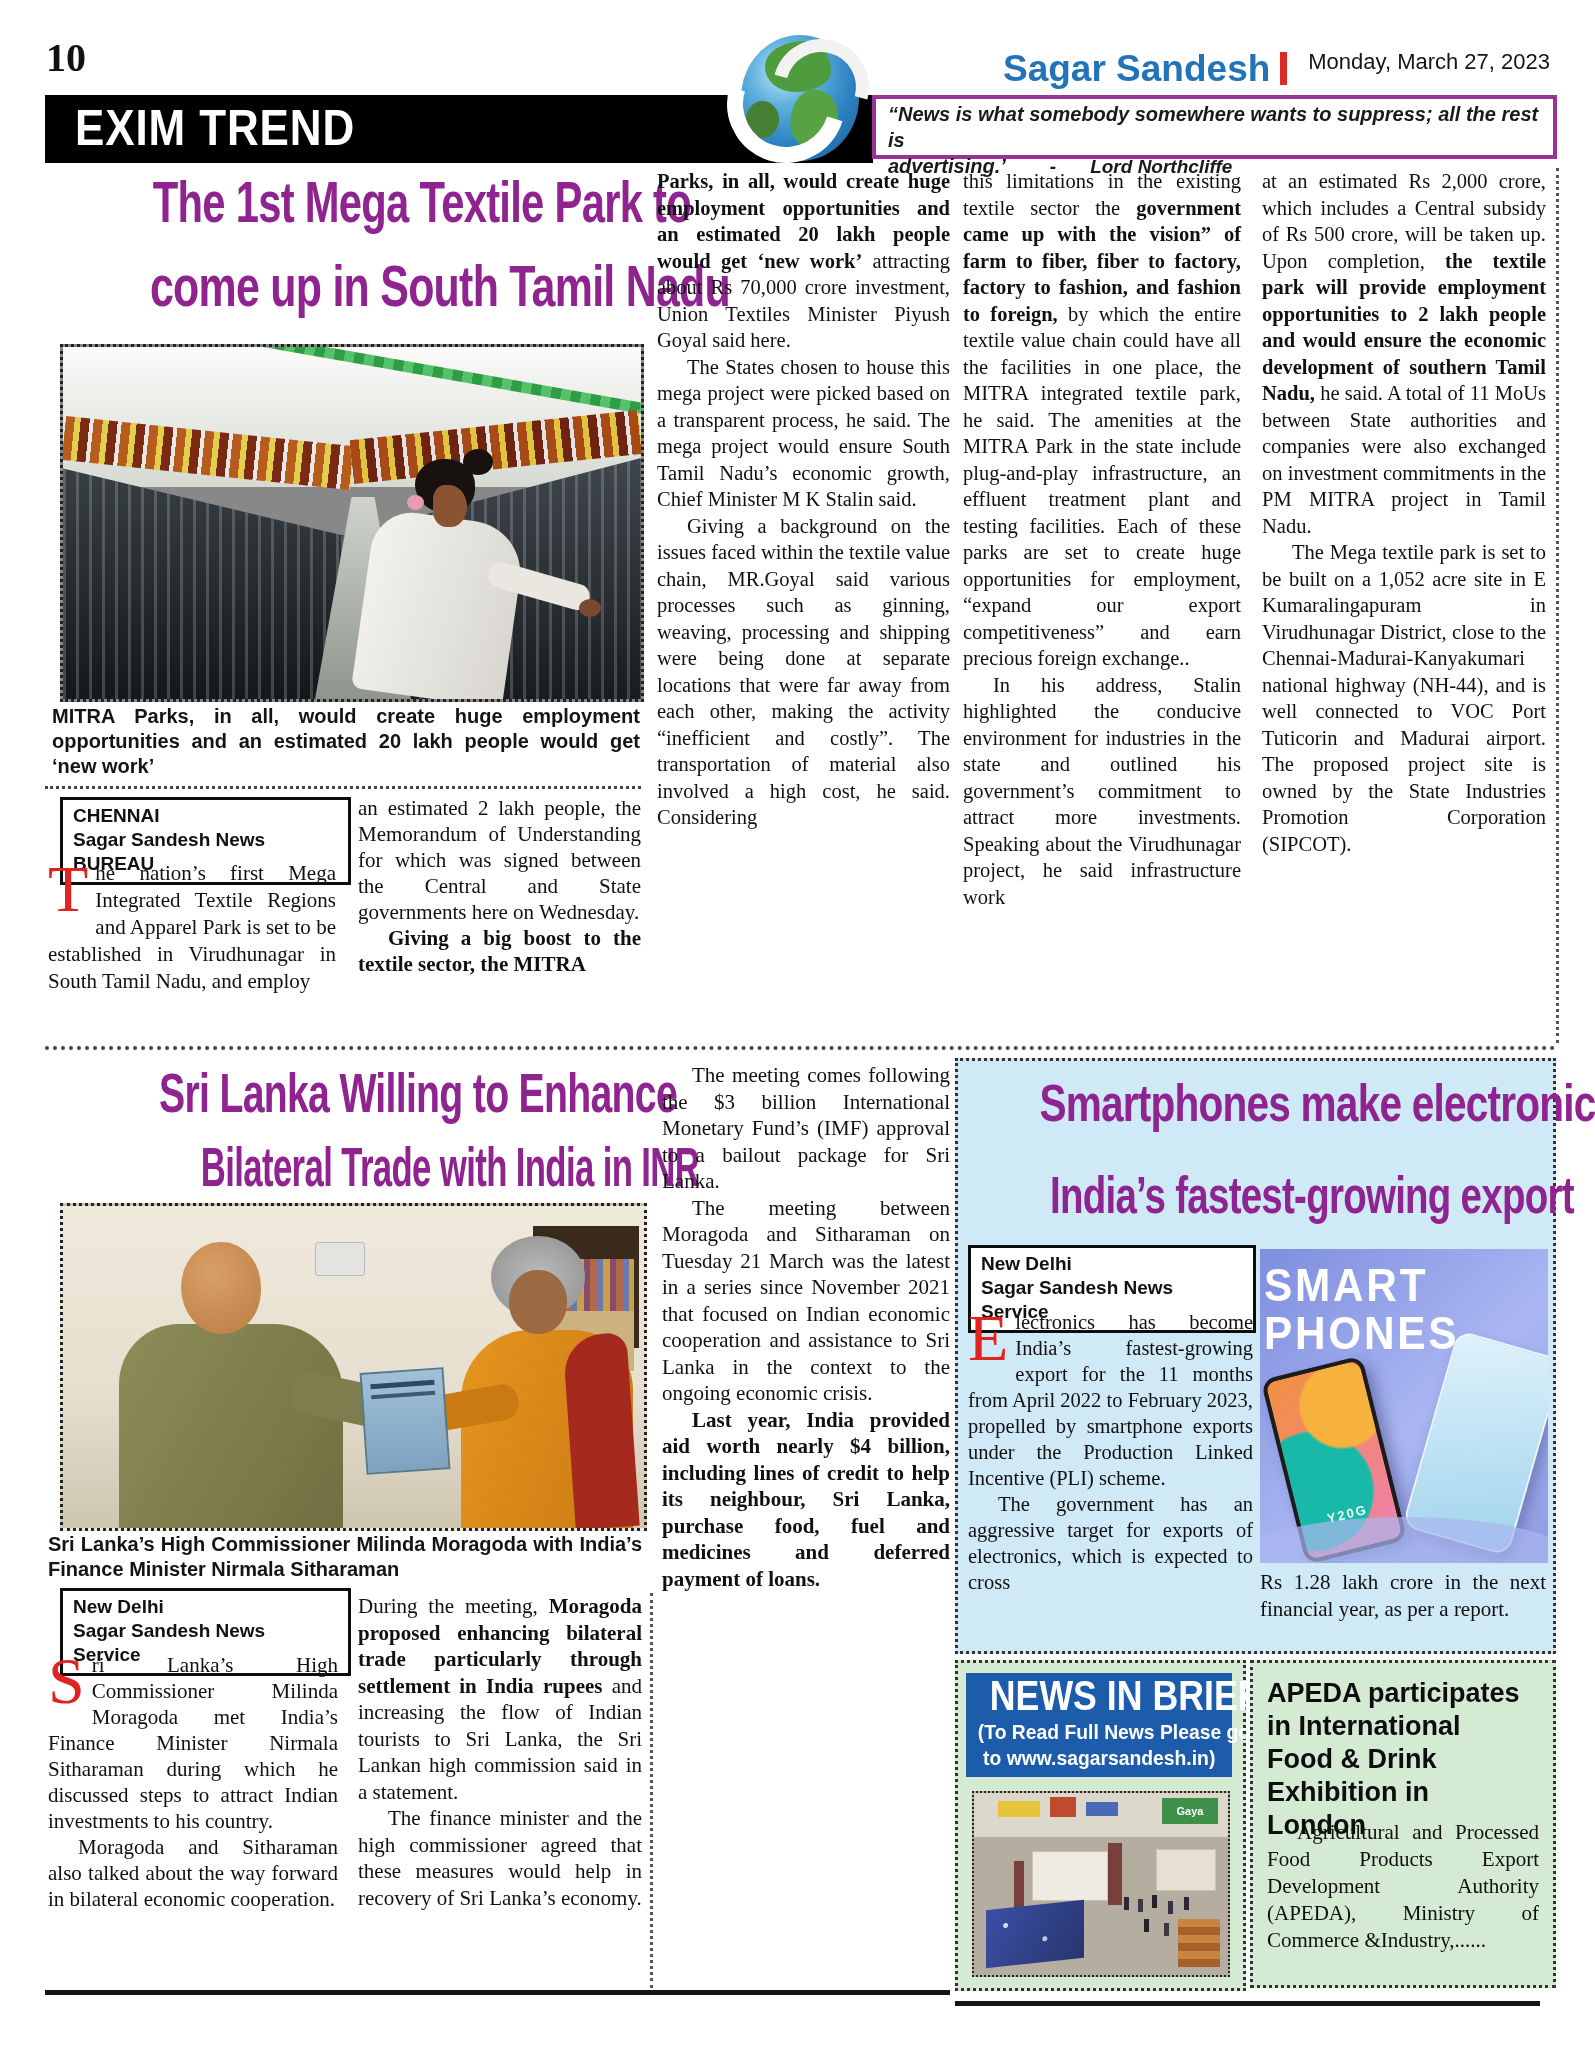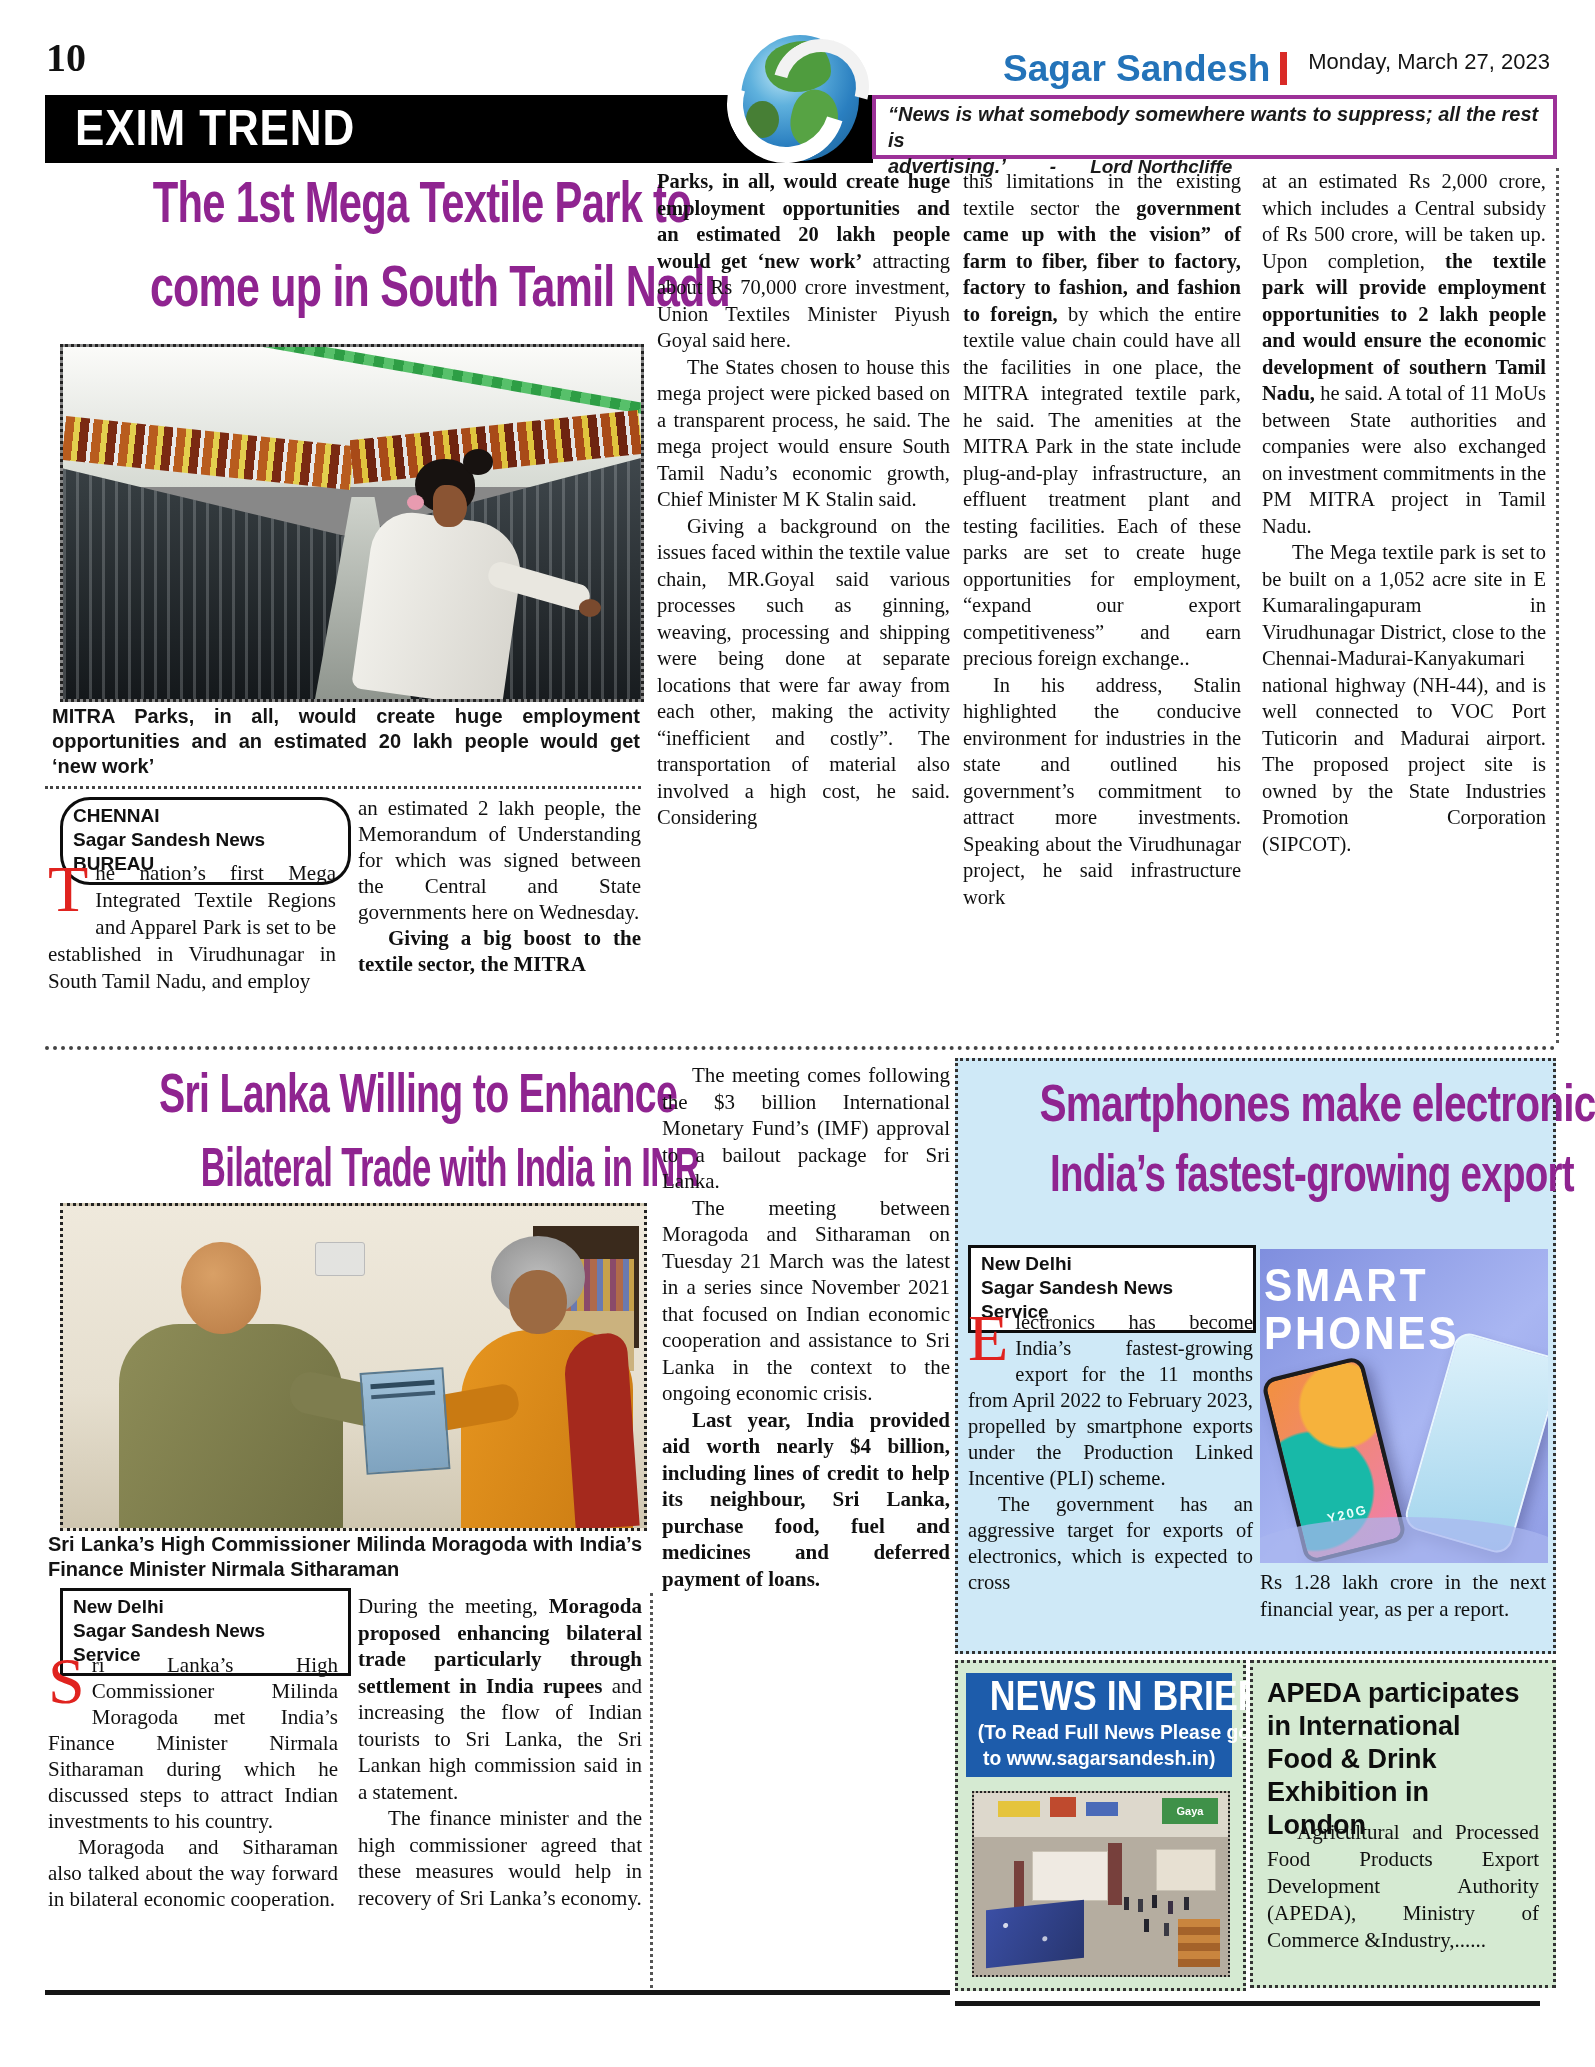--- a/index.html
+++ b/index.html
@@ -120,21 +120,21 @@
     <div class="pp" style="left:400px;top:102px;width:30px;height:26px;background:#171210;border-radius:50%;"></div>
     <div class="pp" style="left:344px;top:148px;width:17px;height:15px;background:#e89bb0;border-radius:50%;"></div>
     <div class="pp" style="left:370px;top:138px;width:34px;height:42px;background:#8a5433;border-radius:40% 60% 55% 45%;"></div>
     <div class="pp" style="left:424px;top:226px;width:104px;height:26px;background:#e9e7e0;border-radius:12px;transform:rotate(16deg);"></div>
     <div class="pp" style="left:516px;top:252px;width:22px;height:18px;background:#7a4a2e;border-radius:50%;"></div>
   </div>
 
   <div class="abs caption" style="left:52px;top:704px;width:588px;">MITRA Parks, in all, would create huge employment opportunities and an estimated 20 lakh people would get ‘new work’</div>
   <div class="abs dotline" style="left:45px;top:786px;width:596px;"></div>
 
-  <div class="abs byline" style="left:60px;top:797px;width:265px;border-radius:30px;">
+  <div class="abs byline" style="left:60px;top:797px;width:265px;">
     <div>CHENNAI</div>
     <div>Sagar Sandesh News BUREAU</div>
   </div>
 
   <div class="abs body" style="left:48px;top:860px;width:288px;">
     <p><span class="dc">T</span><span>he nation’s first Mega Integrated Textile Regions and Apparel Park is set to be established in Virudhunagar in South Tamil Nadu, and employ</span></p>
   </div>
 
   <div class="abs body" style="left:358px;top:795px;width:283px;line-height:26px;">
     <p>an estimated 2 lakh people, the Memorandum of Understanding for which was signed between the Central and State governments here on Wednesday.</p>
@@ -211,21 +211,21 @@
     <p class="ind">The meeting between Moragoda and Sitharaman on Tuesday 21 March was the latest in a series since November 2021 that focused on Indian economic cooperation and assistance to Sri Lanka in the context to the ongoing economic crisis.</p>
     <p class="ind b">Last year, India provided aid worth nearly $4 billion, including lines of credit to help its neighbour, Sri Lanka, purchase food, fuel and medicines and deferred payment of loans.</p>
   </div>
 
   <div class="abs rule" style="left:45px;top:1990px;width:905px;height:5px;"></div>
 
   <div class="abs bluepanel" style="left:955px;top:1058px;width:595px;height:590px;">
     <div class="abs hl" style="left:0;top:12px;width:100%;">
       <span style="font-size:52px;transform:scaleX(.78);">Smartphones make electronics</span>
     </div>
-    <div class="abs hl" style="left:0;top:82px;width:100%;">
+    <div class="abs hl" style="left:0;top:104px;width:100%;">
       <span style="font-size:52px;transform:scaleX(.74);">India’s fastest-growing export</span>
     </div>
 
     <div class="abs byline" style="left:10px;top:184px;width:262px;">
       <div>New Delhi</div>
       <div>Sagar Sandesh News Service</div>
     </div>
 
     <div class="abs body" style="left:10px;top:248px;width:285px;line-height:26px;font-size:20.5px;">
       <p><span class="dc">E</span><span>lectronics has become India’s fastest-growing export for the 11 months from April 2022 to February 2023, propelled by smartphone exports under the Production Linked Incentive (PLI) scheme.</span></p>

